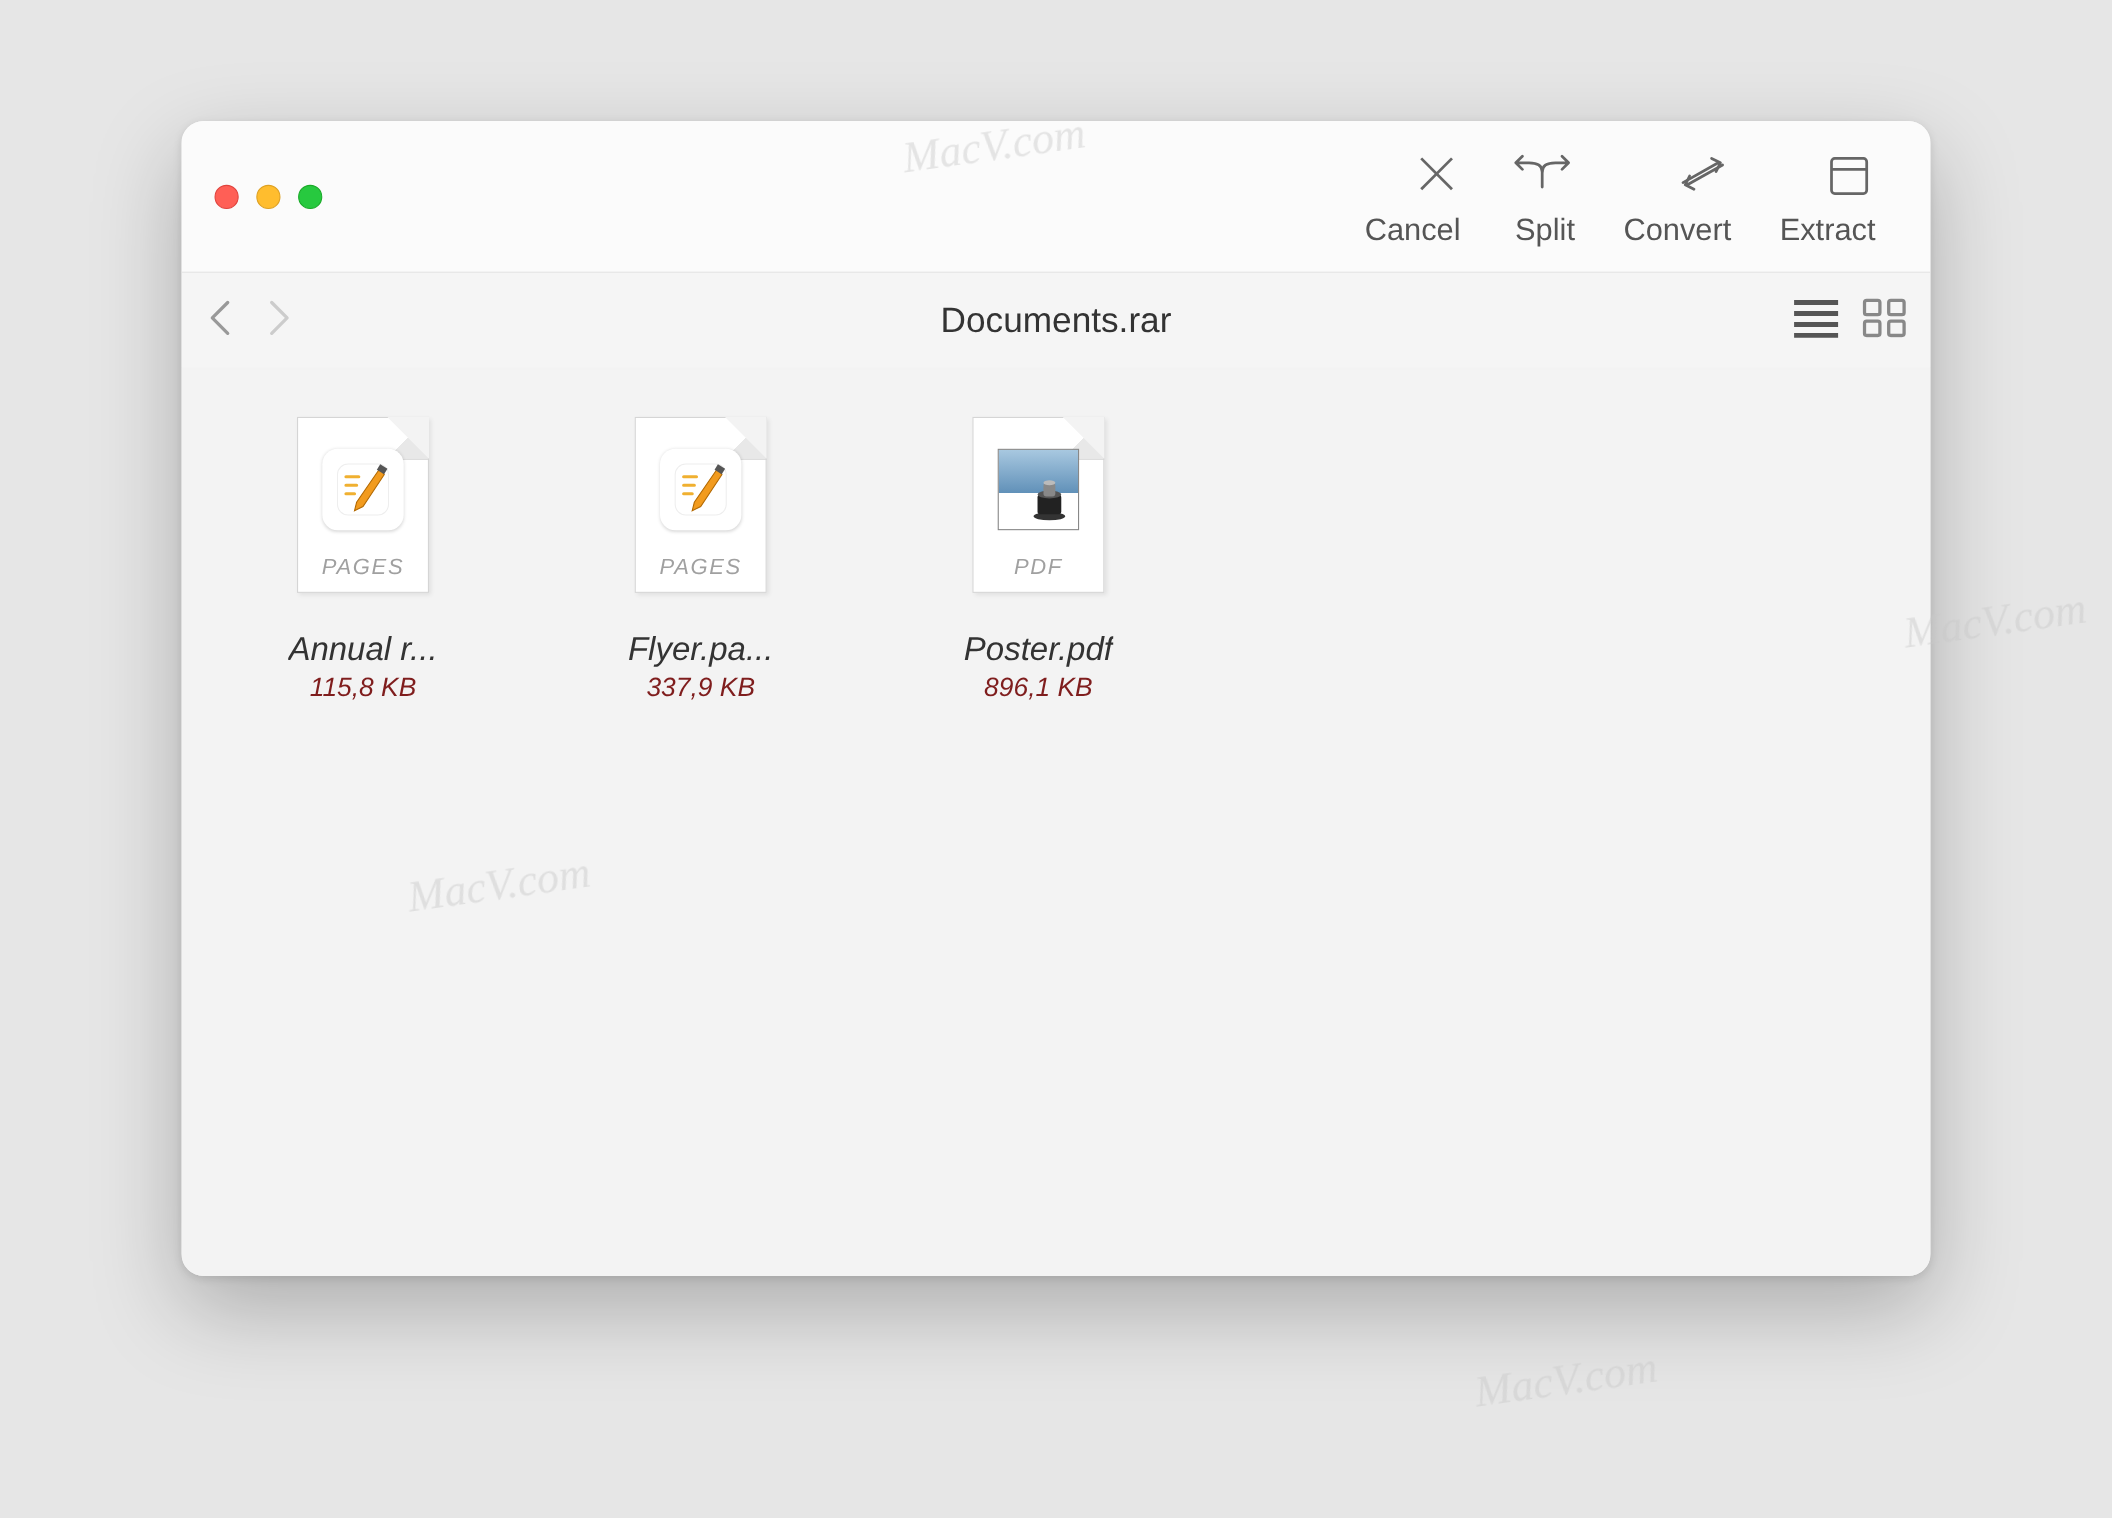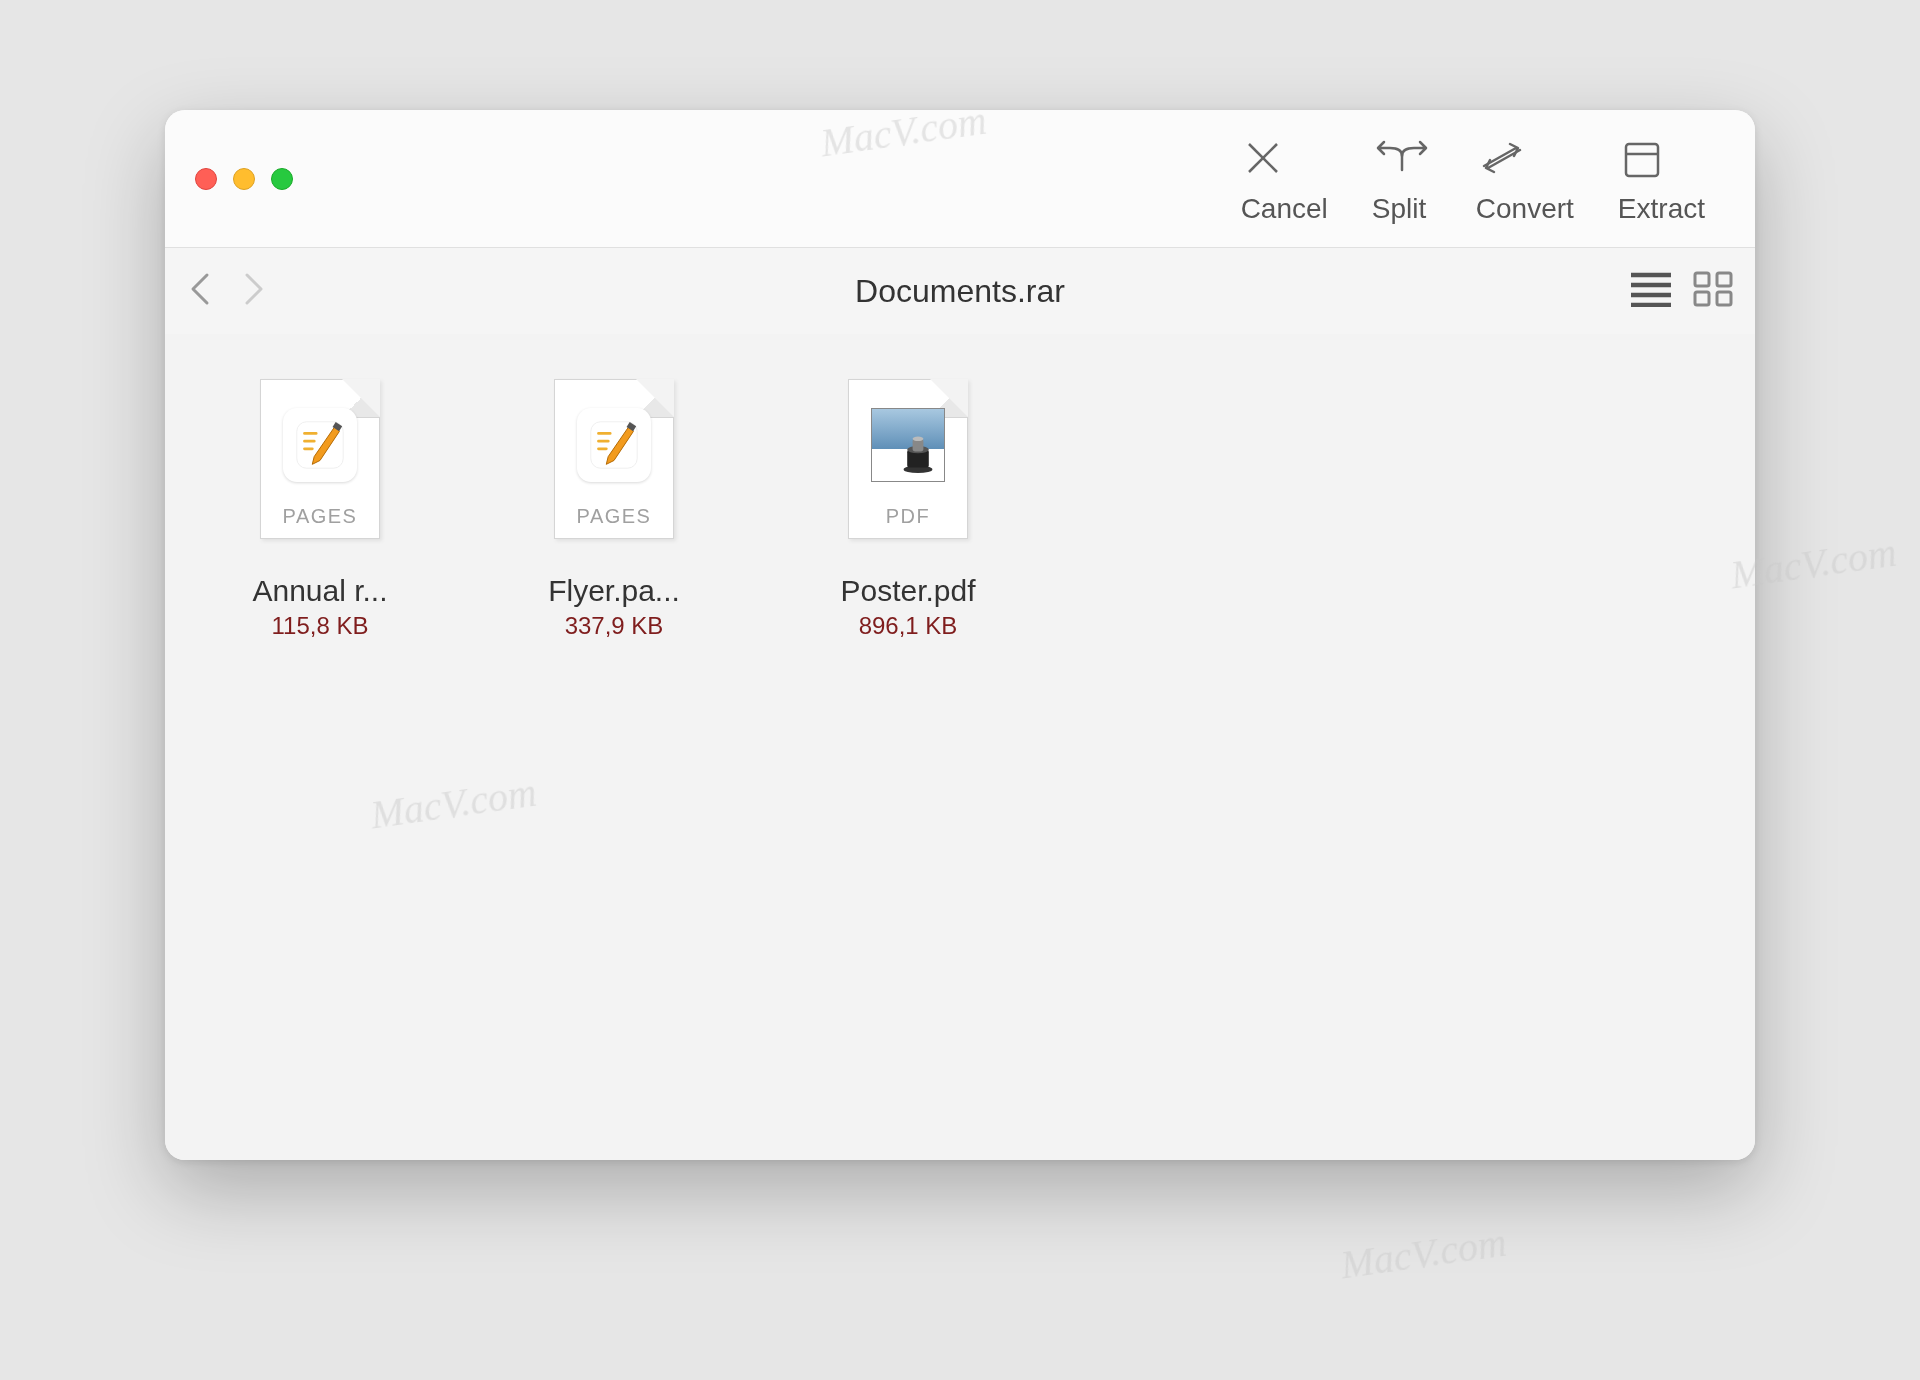--- a/index.html
+++ b/index.html
@@ -46,21 +46,21 @@
     .dot.green { background: #27c93f; border: 1px solid #1aab29; }
     .toolbar-actions {
       margin-left: auto;
       display: flex;
       gap: 44px;
       padding-right: 20px;
     }
     .tool-btn {
       display: flex;
       flex-direction: column;
-      align-items: flex-start;
+      align-items: flex-end;
       gap: 10px;
       cursor: pointer;
       color: #666;
     }
     .tool-btn .icon-box {
       height: 50px;
       display: flex;
       align-items: center;
       justify-content: center;
     }
@@ -94,24 +94,25 @@
       margin-left: auto;
       display: flex;
       gap: 20px;
       align-items: center;
     }
     .view-toggle svg { stroke: #888; fill: none; }
     .view-toggle .active svg { stroke: #555; fill: #555; }
     .content {
       flex: 1;
       background: #f3f3f3;
-      padding: 30px 10px;
+      padding: 30px 20px;
       display: flex;
       align-items: flex-start;
-      gap: 4px;
+      gap: 17px;
+      font-style: italic;
     }
     .file-item {
       width: 290px;
       display: flex;
       flex-direction: column;
       align-items: center;
       cursor: pointer;
     }
     .file-icon-wrap {
       width: 150px;

